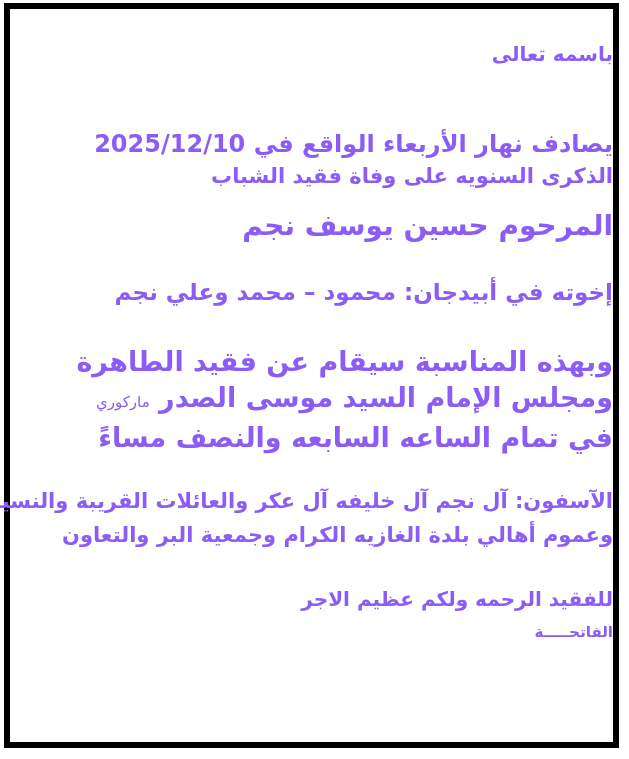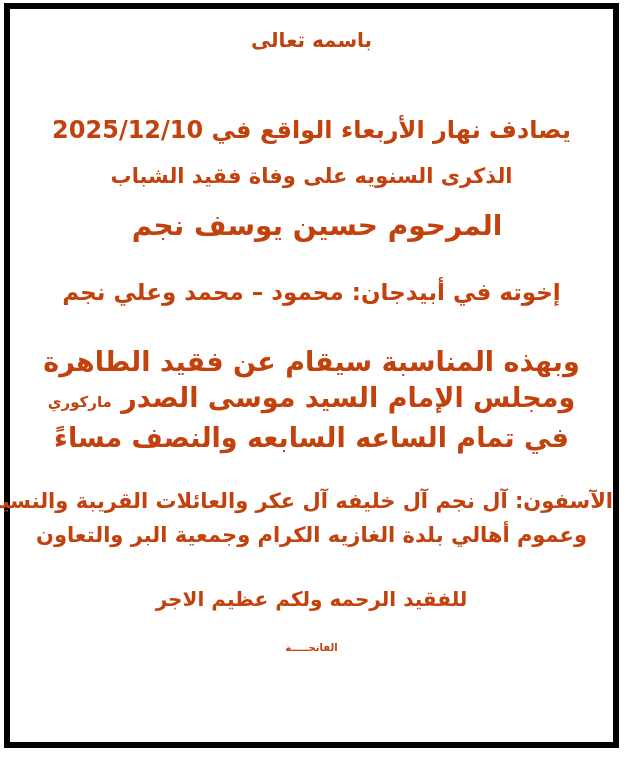--- a/index.html
+++ b/index.html
@@ -20,41 +20,41 @@
   .frame {
     position: absolute;
     left: 4px;
     top: 3px;
     width: 615px;
     height: 745px;
     box-sizing: border-box;
     border: 6px solid #000000;
     background: #ffffff;
     direction: rtl;
-    text-align: center;
-    color: #c2410c;
-    padding-top: 16px;
+    text-align: right;
+    color: #8b5cf6;
+    padding-top: 30px;
   }
   .line { font-weight: bold; white-space: nowrap; }
 
   .bismillah    { font-size: 20px; line-height: 30px; }
   .date-line    { font-size: 24px; line-height: 32px; margin-top: 59px; }
-  .occasion     { font-size: 21px; line-height: 32px; margin-top: 14px; }
+  .occasion     { font-size: 21px; line-height: 32px; }
   .deceased     { font-size: 28px; line-height: 40px; margin-top: 14px; margin-left: 11px; }
   .family       { font-size: 23px; line-height: 36px; margin-top: 28px; }
 
   .announcement { margin-top: 34px; }
   .announcement .line { font-size: 27px; line-height: 36px; }
-  .venue-small  { font-size: 15px; font-weight: bold; }
+  .venue-small  { font-size: 15px; font-weight: normal; }
 
   .mourners     { margin-top: 28px; }
   .mourners .line { font-size: 21px; line-height: 34px; }
 
   .blessing     { font-size: 20px; line-height: 26px; margin-top: 34px; }
-  .fatiha       { font-size: 10px; line-height: 24px; margin-top: 24px; }
+  .fatiha       { font-size: 15px; line-height: 24px; margin-top: 8px; }
 </style>
 </head>
 <body>
 
 <div class="page">
   <div class="frame">
 
     <div class="line bismillah">باسمه تعالى</div>
 
     <div class="line date-line">يصادف نهار الأربعاء الواقع في 2025/12/10</div>

